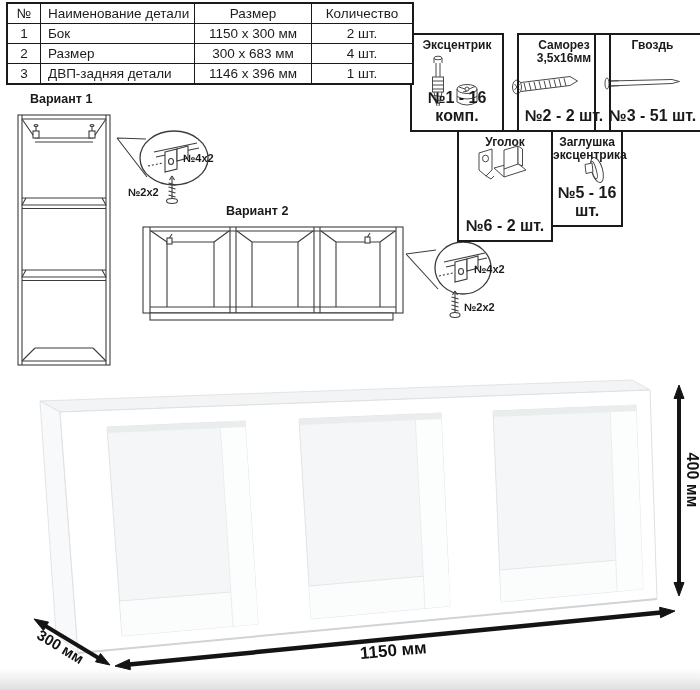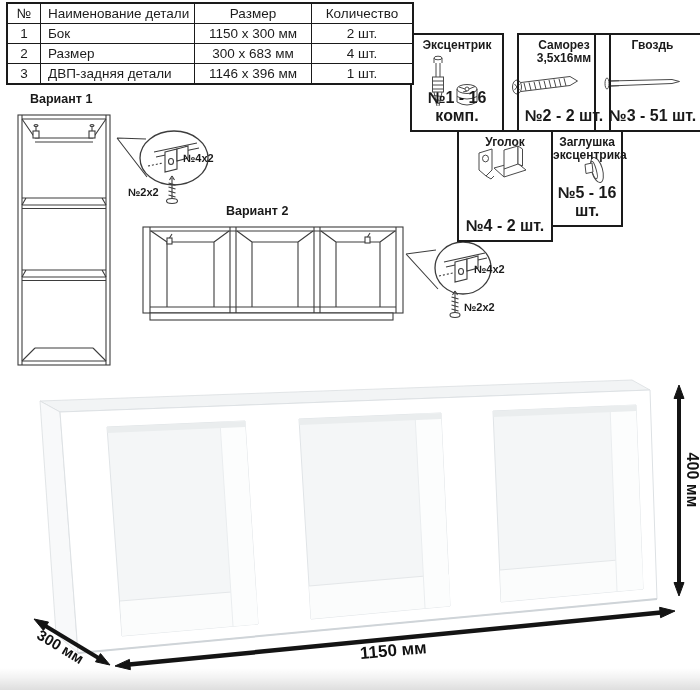--- a/index.html
+++ b/index.html
@@ -261,21 +261,21 @@
       <div>Гвоздь</div>
       <div></div>
     </div>
     <div class="hw-count">№3 - 51 шт.</div>
   </div>
   <div class="hw-cell" style="left:457px;top:130px;width:96px;height:112px;">
     <div class="hw-title">
       <div>Уголок</div>
       <div></div>
     </div>
-    <div class="hw-count">№4 - 2 шт.</div>
+    <div class="hw-count">№6 - 2 шт.</div>
   </div>
   <div class="hw-cell" style="left:551px;top:130px;width:72px;height:97px;">
     <div class="hw-title">
       <div>Заглушка</div>
       <div>эксцентрика</div>
     </div>
     <div class="hw-count">№5 - 16 шт.</div>
   </div>
 
   <div class="lbl v-title" style="left:30px;top:92px;">Вариант 1</div>

